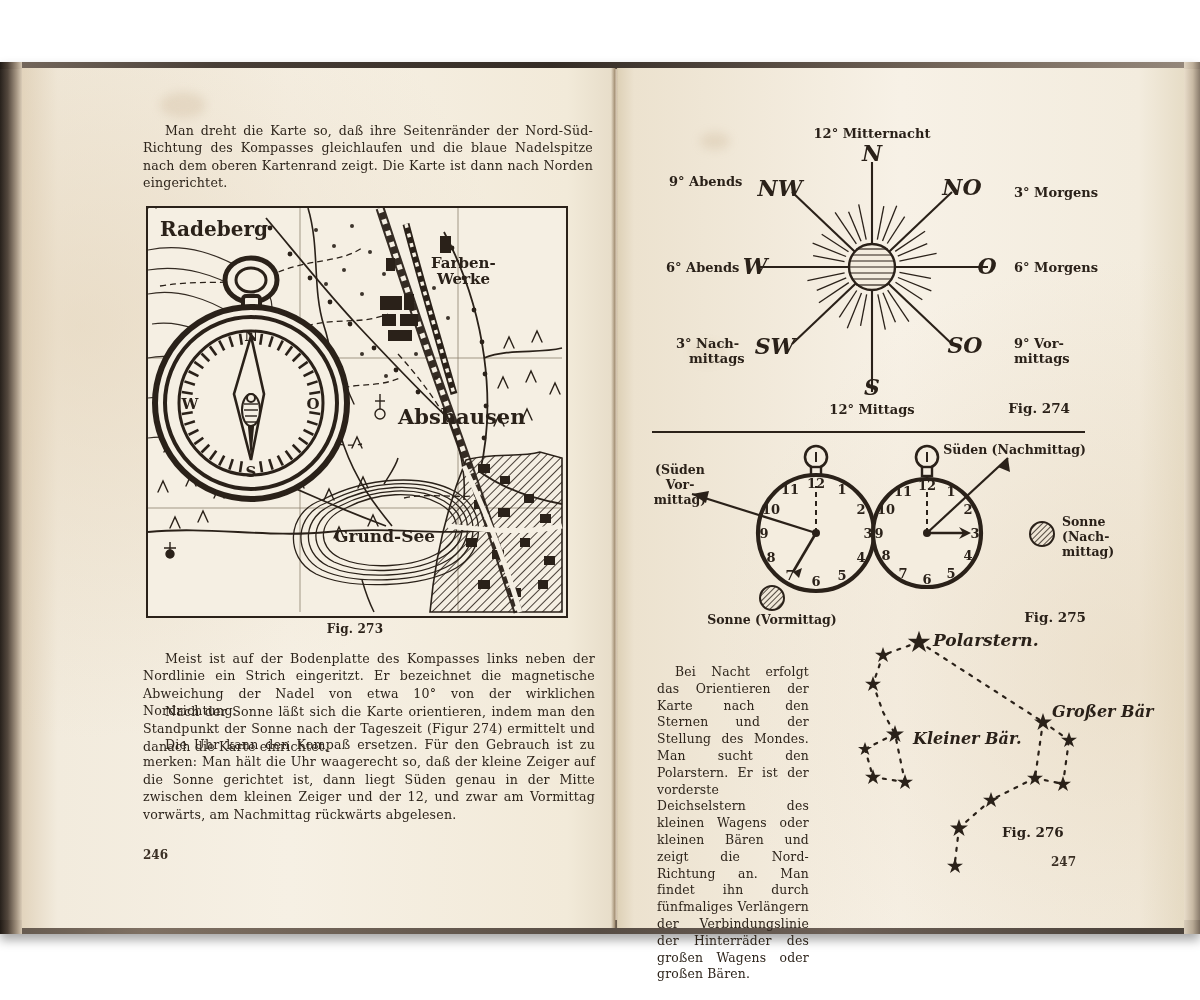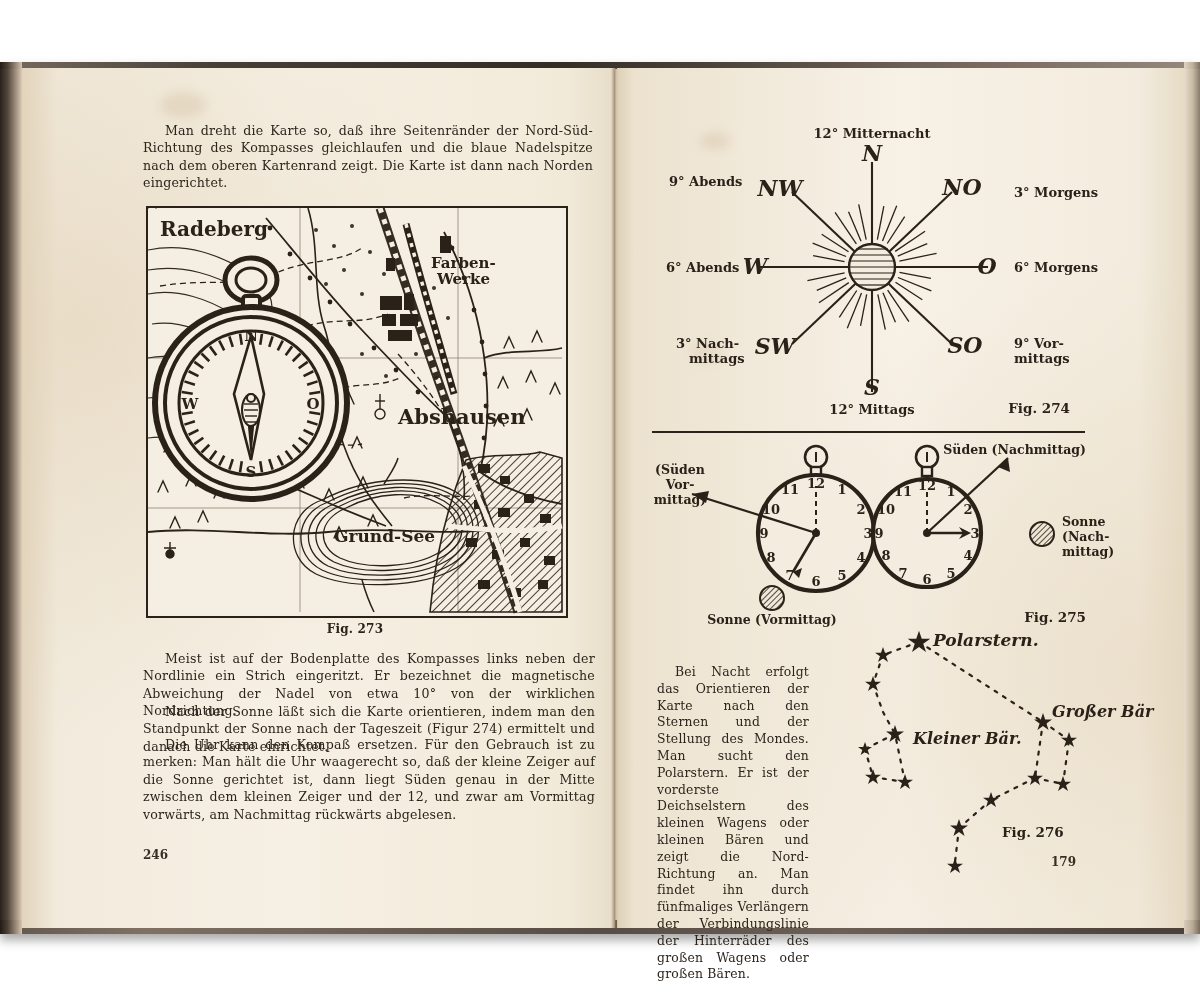--- a/index.html
+++ b/index.html
@@ -610,15 +610,15 @@
           </g>
       </g>
 
       <text x="86" y="24" class="figlabel" font-size="17" font-style="italic">Polarstern.</text>
       <text x="66" y="122" class="figlabel" font-size="16" font-style="italic">Kleiner Bär.</text>
       <text x="205" y="95" class="figlabel" font-size="16" font-style="italic">Großer Bär</text>
       <text x="155" y="215" class="figlabel" font-size="13.5">Fig. 276</text>
     </svg>
   </div>
 
-  <div class="pageno" style="left:1051px;top:855px;">179</div>
+  <div class="pageno" style="left:1051px;top:855px;">247</div>
 
 </div>
 
 </body></html>

